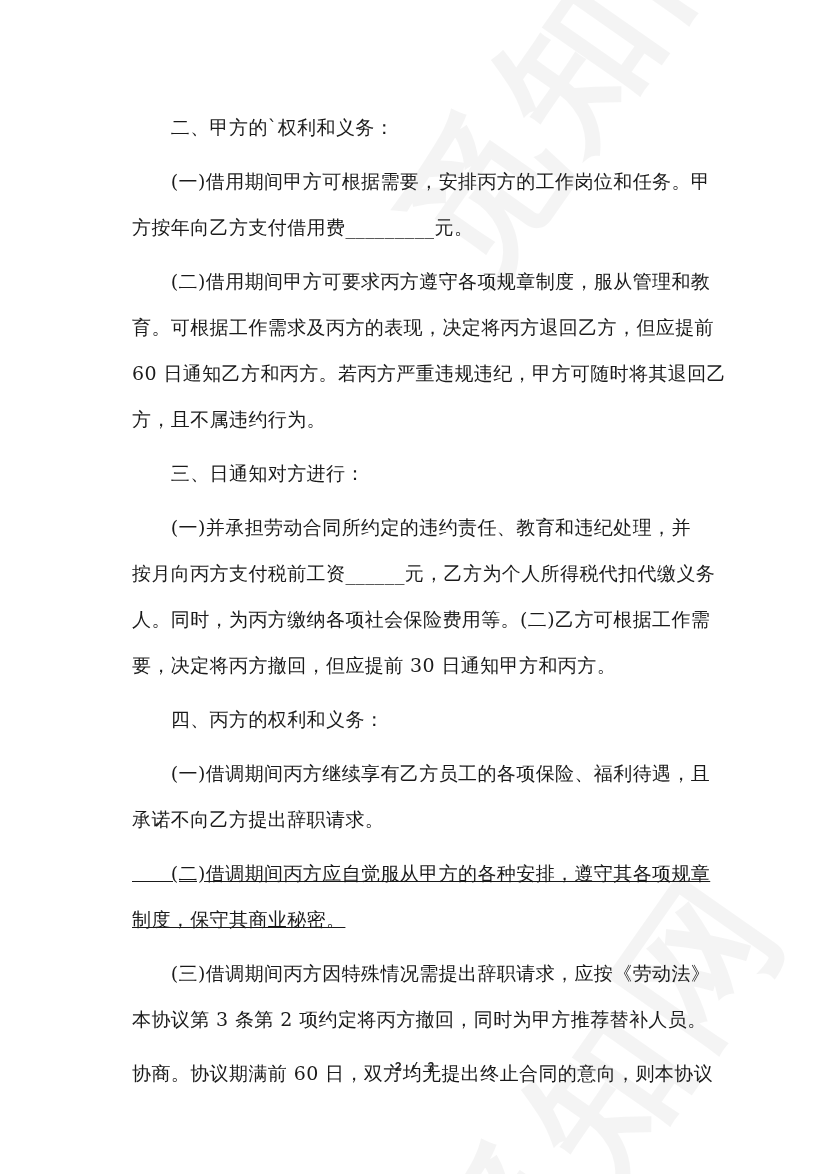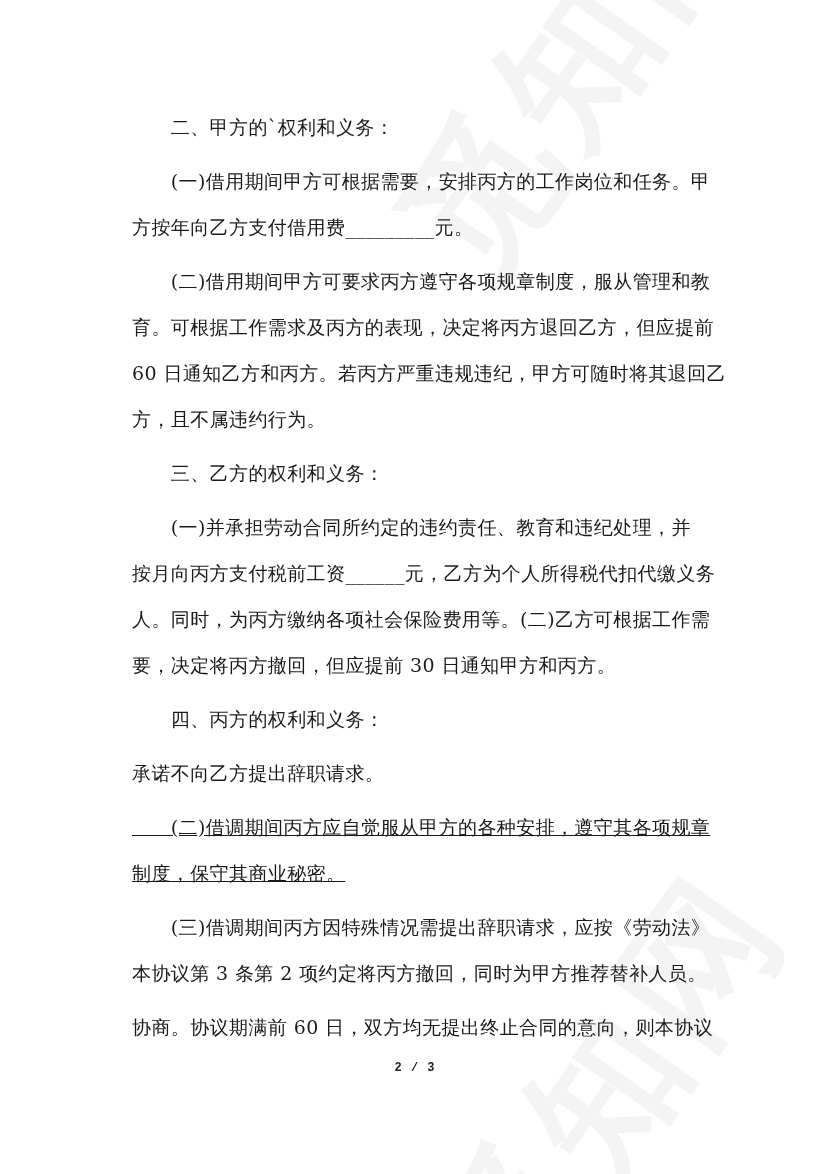--- a/index.html
+++ b/index.html
@@ -94,32 +94,33 @@
         <span class="line">　　(一)借用期间甲方可根据需要，安排丙方的工作岗位和任务。甲</span>
         <span class="line">方按年向乙方支付借用费_________元。</span>
       </div>
       <div class="para" style="text-indent: 0px;">
         <span class="line">　　(二)借用期间甲方可要求丙方遵守各项规章制度，服从管理和教</span>
         <span class="line">育。可根据工作需求及丙方的表现，决定将丙方退回乙方，但应提前</span>
         <span class="line">60 日通知乙方和丙方。若丙方严重违规违纪，甲方可随时将其退回乙</span>
         <span class="line">方，且不属违约行为。</span>
       </div>
       <div class="para" style="text-indent: 0px;">
-        <span class="line">　　三、乙方的权利和义务：</span>
+        <span class="line">　　三、日通知对方进行：</span>
       </div>
       <div class="para" style="text-indent: 0px;">
         <span class="line">　　(一)并承担劳动合同所约定的违约责任、教育和违纪处理，并</span>
         <span class="line">按月向丙方支付税前工资______元，乙方为个人所得税代扣代缴义务</span>
         <span class="line">人。同时，为丙方缴纳各项社会保险费用等。(二)乙方可根据工作需</span>
         <span class="line">要，决定将丙方撤回，但应提前 30 日通知甲方和丙方。</span>
       </div>
       <div class="para" style="text-indent: 0px;">
         <span class="line">　　四、丙方的权利和义务：</span>
       </div>
       <div class="para" style="text-indent: 0px;">
+        <span class="line">　　(一)借调期间丙方继续享有乙方员工的各项保险、福利待遇，且</span>
         <span class="line">承诺不向乙方提出辞职请求。</span>
       </div>
       <div class="para" style="text-indent: 0px; text-decoration: underline;">
         <span class="line">　　(二)借调期间丙方应自觉服从甲方的各种安排，遵守其各项规章</span>
         <span class="line">制度，保守其商业秘密。</span>
       </div>
       <div class="para" style="text-indent: 0px;">
         <span class="line">　　(三)借调期间丙方因特殊情况需提出辞职请求，应按《劳动法》</span>
         <span class="line">本协议第 3 条第 2 项约定将丙方撤回，同时为甲方推荐替补人员。</span>
       </div>

